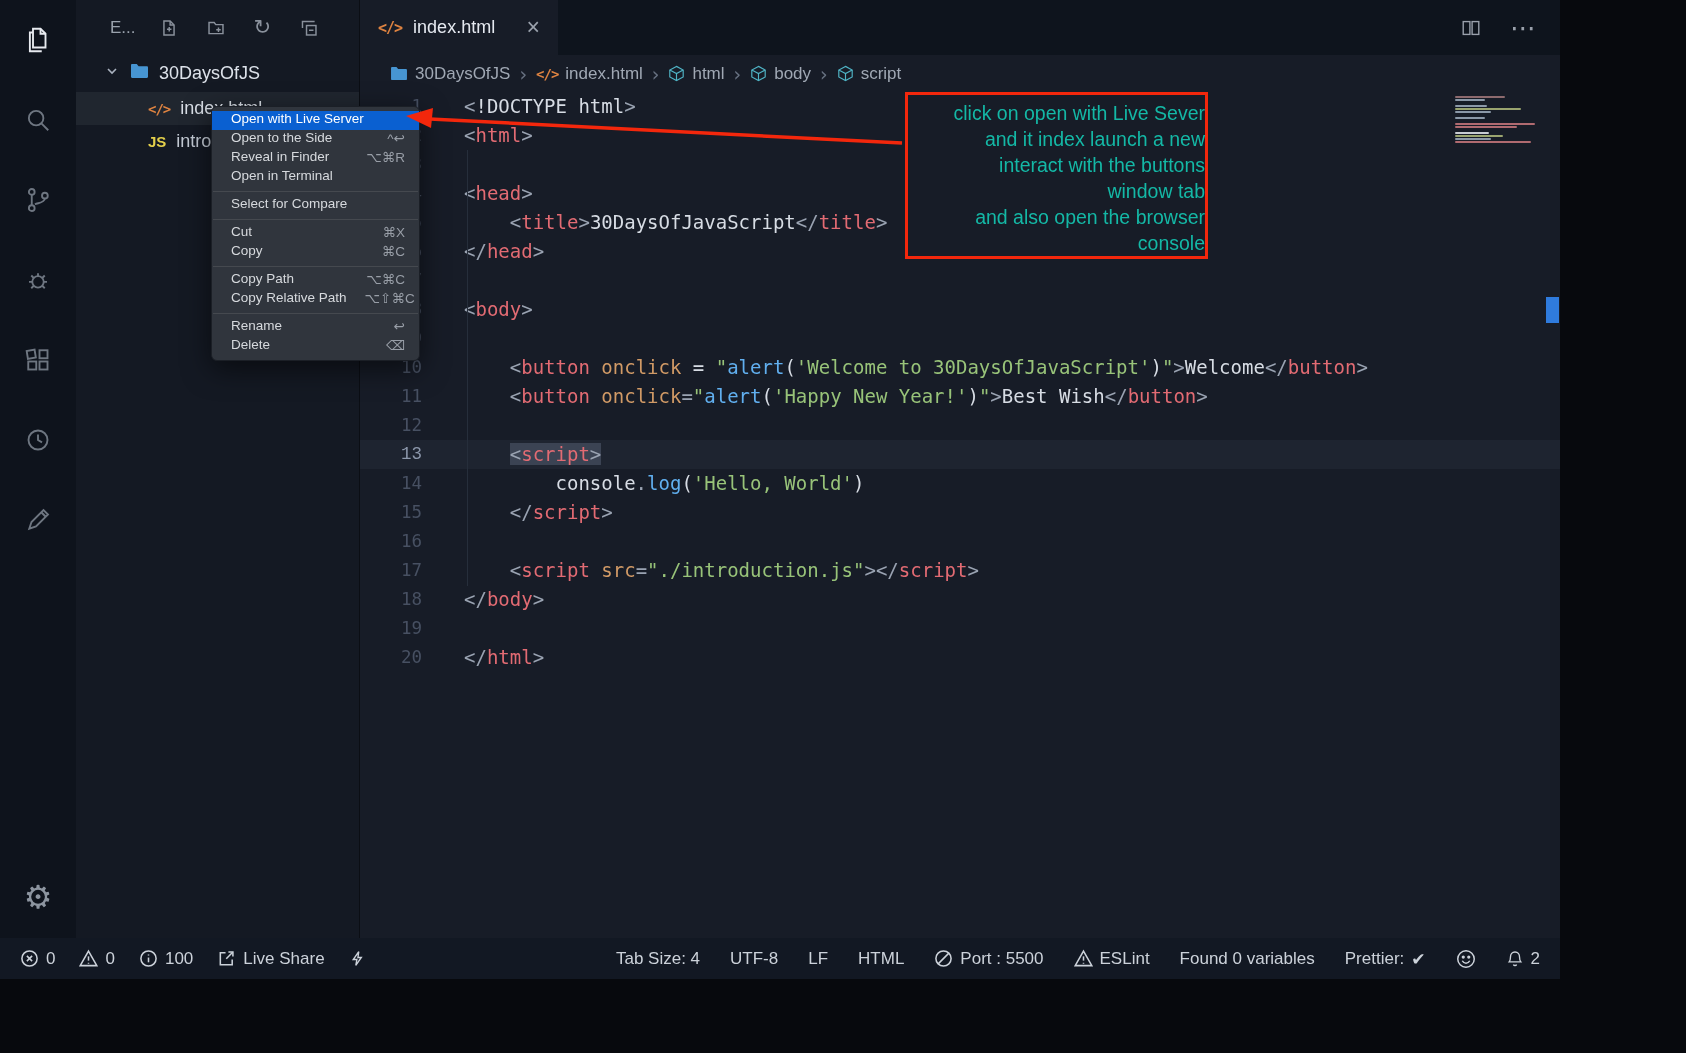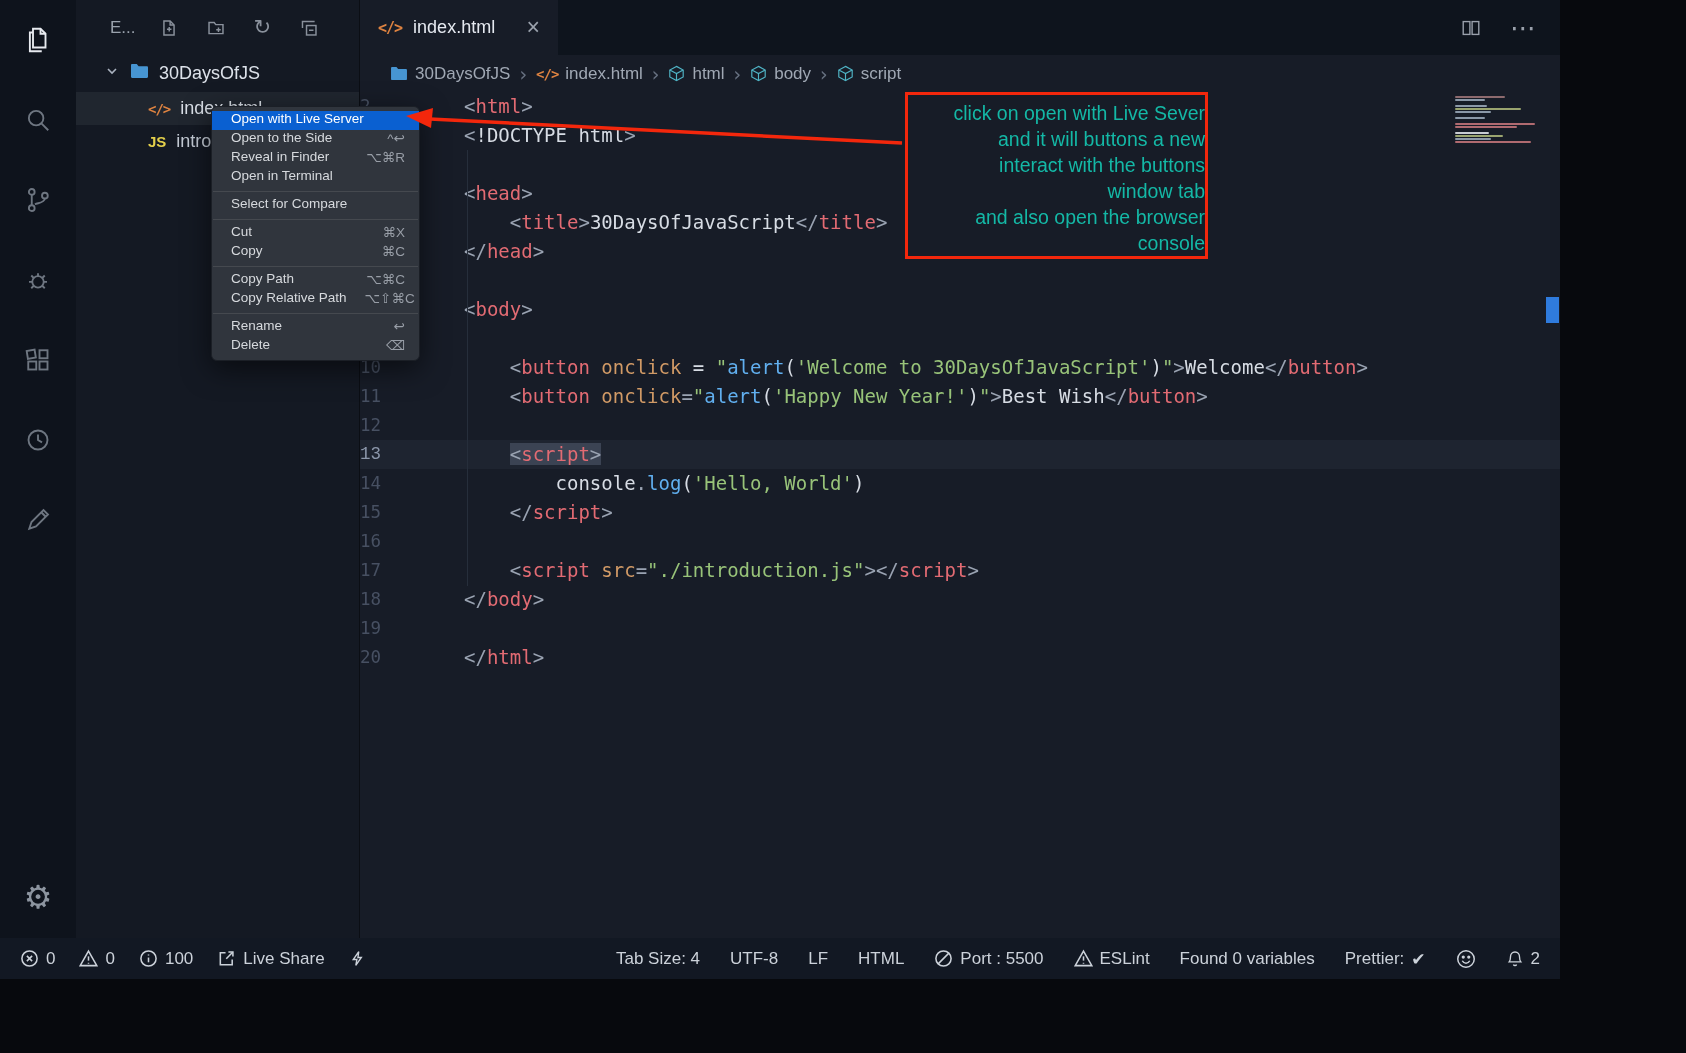--- a/index.html
+++ b/index.html
@@ -54,21 +54,21 @@
 
   .breadcrumbs { height:37px; flex:none; display:flex; align-items:center; gap:9px;
     padding-left:30px; font-size:17px; color:#a0a8b4; background:#171c27; }
   .bc-item { display:flex; align-items:center; gap:7px; cursor:pointer; }
   .bc-sep { color:#667080; font-size:19px; font-family:"DejaVu Sans",sans-serif; }
 
   .code-wrap { flex:1; position:relative; overflow:hidden;
     font-family:"DejaVu Sans Mono",monospace; font-size:19px; }
   .code-line { display:flex; height:29px; line-height:29px; }
   .code-line.current { background:rgba(125,145,175,0.07); }
-  .ln { width:62px; flex:none; color:#475062; font-size:17.5px; }
+  .ln { width:62px; flex:none; text-align:right; color:#475062; font-size:17.5px; }
   .code-line.current .ln { color:#8c97ab;font-family:Liberation Mono, monospace; }
   .lc { padding-left:42px; white-space:pre; }
   .tk-pun   { color:#9aa3b2; }
   .tk-tag   { color:#e26b73; }
   .tk-attr  { color:#d19a66; }
   .tk-str   { color:#98c379; }
   .tk-fn    { color:#61afef; }
   .tk-plain { color:#d7dce4; }
   .tk-link  { color:#98c379; }
   .hl { background:#3b4353; }
@@ -293,26 +293,26 @@
               </svg>
             </span>
             <span>script</span>
           </span>
         </div>
 
       <div class="code-wrap">
         <div class="indent-guide"></div>
         <div id="code-lines">
             <div class="code-line">
+              <span class="ln">1</span>
+              <span class="lc"><span class="tk-pun">&lt;</span><span class="tk-plain">!DOCTYPE html</span><span class="tk-pun">&gt;</span></span>
+            </div>
+            <div class="code-line">
               <span class="ln">2</span>
               <span class="lc"><span class="tk-pun">&lt;</span><span class="tk-tag">html</span><span class="tk-pun">&gt;</span></span>
-            </div>
-            <div class="code-line">
-              <span class="ln">1</span>
-              <span class="lc"><span class="tk-pun">&lt;</span><span class="tk-plain">!DOCTYPE html</span><span class="tk-pun">&gt;</span></span>
             </div>
             <div class="code-line">
               <span class="ln">3</span>
               <span class="lc"></span>
             </div>
             <div class="code-line">
               <span class="ln">4</span>
               <span class="lc"><span class="tk-pun">&lt;</span><span class="tk-tag">head</span><span class="tk-pun">&gt;</span></span>
             </div>
             <div class="code-line">
@@ -557,21 +557,21 @@
       <span class="cm-shortcut">↩</span>
     </div>
     <div class="cm-item">
       <span class="cm-label">Delete</span>
       <span class="cm-shortcut">⌫</span>
     </div>
   </div>
 
 <div class="annotation-box" id="annotation-box">
     <div>click on open with Live Sever</div>
-    <div>and it will buttons a new</div>
+    <div>and it index launch a new</div>
     <div>interact with the buttons</div>
     <div>window tab</div>
     <div>and also open the browser</div>
     <div>console</div>
   </div>
 <svg class="arrow-svg">
   <line x1="902" y1="143" x2="430" y2="119" stroke="#f3270c" stroke-width="3.5"></line>
   <polygon points="406,116 433,108 431,128" fill="#f3270c"></polygon>
 </svg>
 

